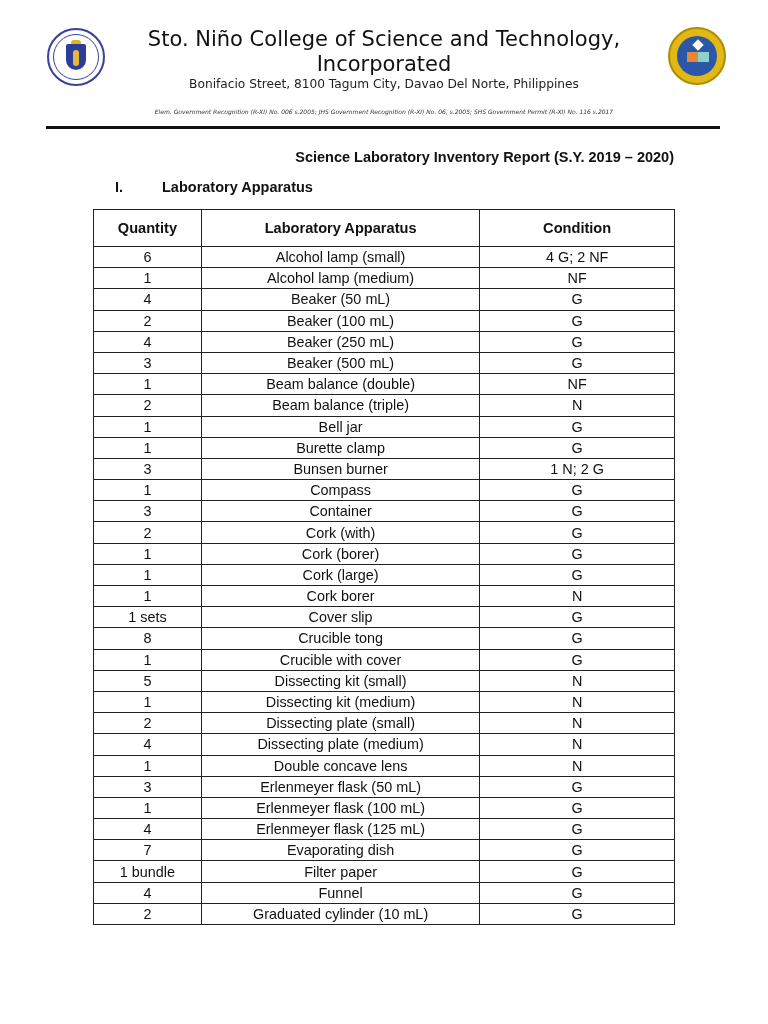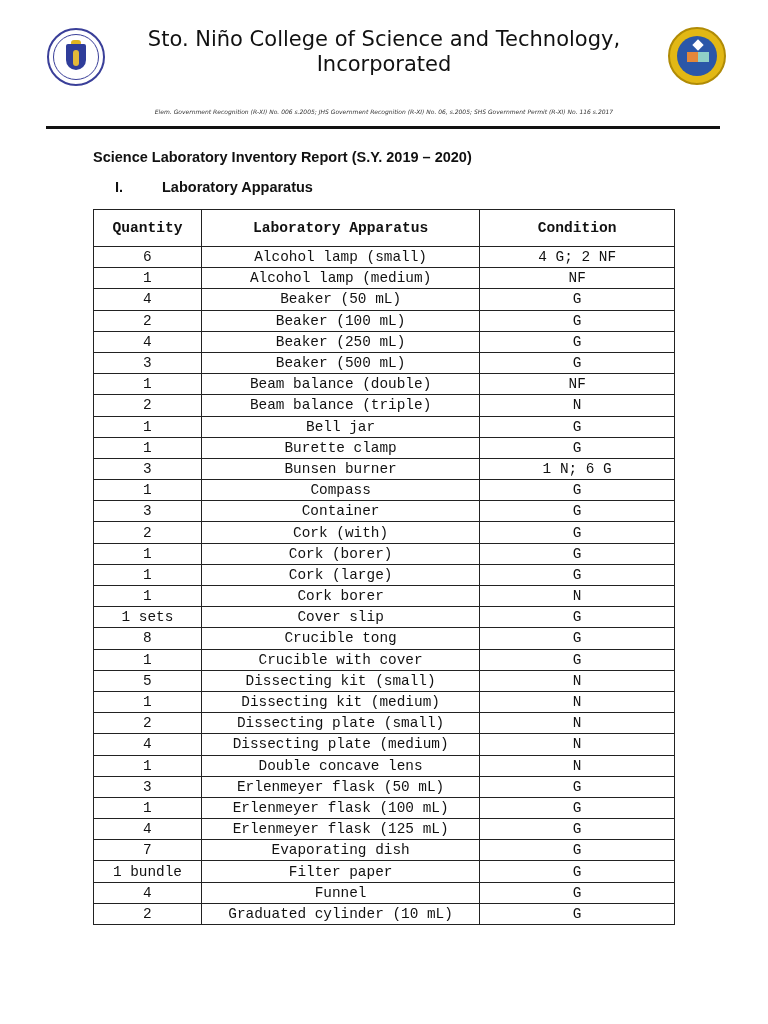--- a/index.html
+++ b/index.html
@@ -22,26 +22,26 @@
   .school-name { position: absolute; left: 110px; width: 548px; text-align: center; font-family: "DejaVu Sans", sans-serif; font-size: 21px; line-height: 26px; color: #111; }
   .school-name.l1 { top: 26px; }
   .school-name.l2 { top: 51px; }
   .address { position: absolute; left: 110px; width: 548px; text-align: center; font-family: "DejaVu Sans", sans-serif; font-size: 12.2px; line-height: 15px; color: #222; }
   .address.l1 { top: 77px; }
   .address.l2 { top: 92px; }
   .recog { position: absolute; left: 60px; width: 648px; top: 107px; text-align: center; font-family: "DejaVu Sans", sans-serif; font-style: italic; font-size: 6px; line-height: 9px; color: #333; white-space: nowrap; }
 
   .rule { position: absolute; left: 46px; top: 126px; width: 674px; height: 3px; background: #111; }
 
-  .report-title { position: absolute; left: 93px; width: 581px; top: 148px; text-align: left; font-family: "Liberation Sans", sans-serif; font-weight: bold; font-size: 14.5px; line-height: 18px; color: #111; }
+  .report-title { position: absolute; left: 93px; width: 581px; top: 148px; text-align: right; font-family: "Liberation Sans", sans-serif; font-weight: bold; font-size: 14.5px; line-height: 18px; color: #111; }
   .section { position: absolute; top: 178px; font-family: "Liberation Sans", sans-serif; font-weight: bold; font-size: 14.5px; line-height: 18px; color: #111; }
   .section-num { left: 115px; }
   .section-title { left: 162px; }
 
-  table.inv { position: absolute; left: 93px; top: 209px; width: 582px; border-collapse: collapse; font-family: Liberation Mono, monospace; font-size: 14.4px; color: #111; }
+  table.inv { position: absolute; left: 93px; top: 209px; width: 582px; border-collapse: collapse; font-family: Liberation Sans, sans-serif; font-size: 14.4px; color: #111; }
   table.inv th, table.inv td { border: 1px solid #222; text-align: center; padding: 0; }
   table.inv th { height: 36px; font-weight: bold; font-size: 14.6px; }
   table.inv td { height: 20.2px; line-height: 20px; }
   col.c1 { width: 108px; }
   col.c2 { width: 279px; }
   col.c3 { width: 195px; }
 </style>
 </head>
 <body>
 
@@ -49,20 +49,21 @@
 
   <div class="logo logo-left">
     <div class="ring"></div>
     <div class="torch"></div>
     <div class="shield"></div>
     <div class="map"></div>
   </div>
 
   <div class="school-name l2">Incorporated</div>
   <div class="school-name l1">Sto. Niño College of Science and Technology,</div>
+  <div class="address l1">Bonifacio Street, 8100 Tagum City, Davao Del Norte, Philippines</div>
   <div class="recog">Elem. Government Recognition (R-XI) No. 006 s.2005; JHS Government Recognition (R-XI) No. 06, s.2005; SHS Government Permit (R-XI) No. 116 s.2017</div>
 
   <div class="logo logo-right">
     <div class="inner"></div>
     <div class="star"></div>
     <div class="book"></div>
     <div class="book2"></div>
   </div>
 
   <div class="rule"></div>
@@ -131,21 +132,21 @@
           <td>G</td>
         </tr>
         <tr>
           <td>1</td>
           <td>Burette clamp</td>
           <td>G</td>
         </tr>
         <tr>
           <td>3</td>
           <td>Bunsen burner</td>
-          <td>1 N; 6 G</td>
+          <td>1 N; 2 G</td>
         </tr>
         <tr>
           <td>1</td>
           <td>Compass</td>
           <td>G</td>
         </tr>
         <tr>
           <td>3</td>
           <td>Container</td>
           <td>G</td>

